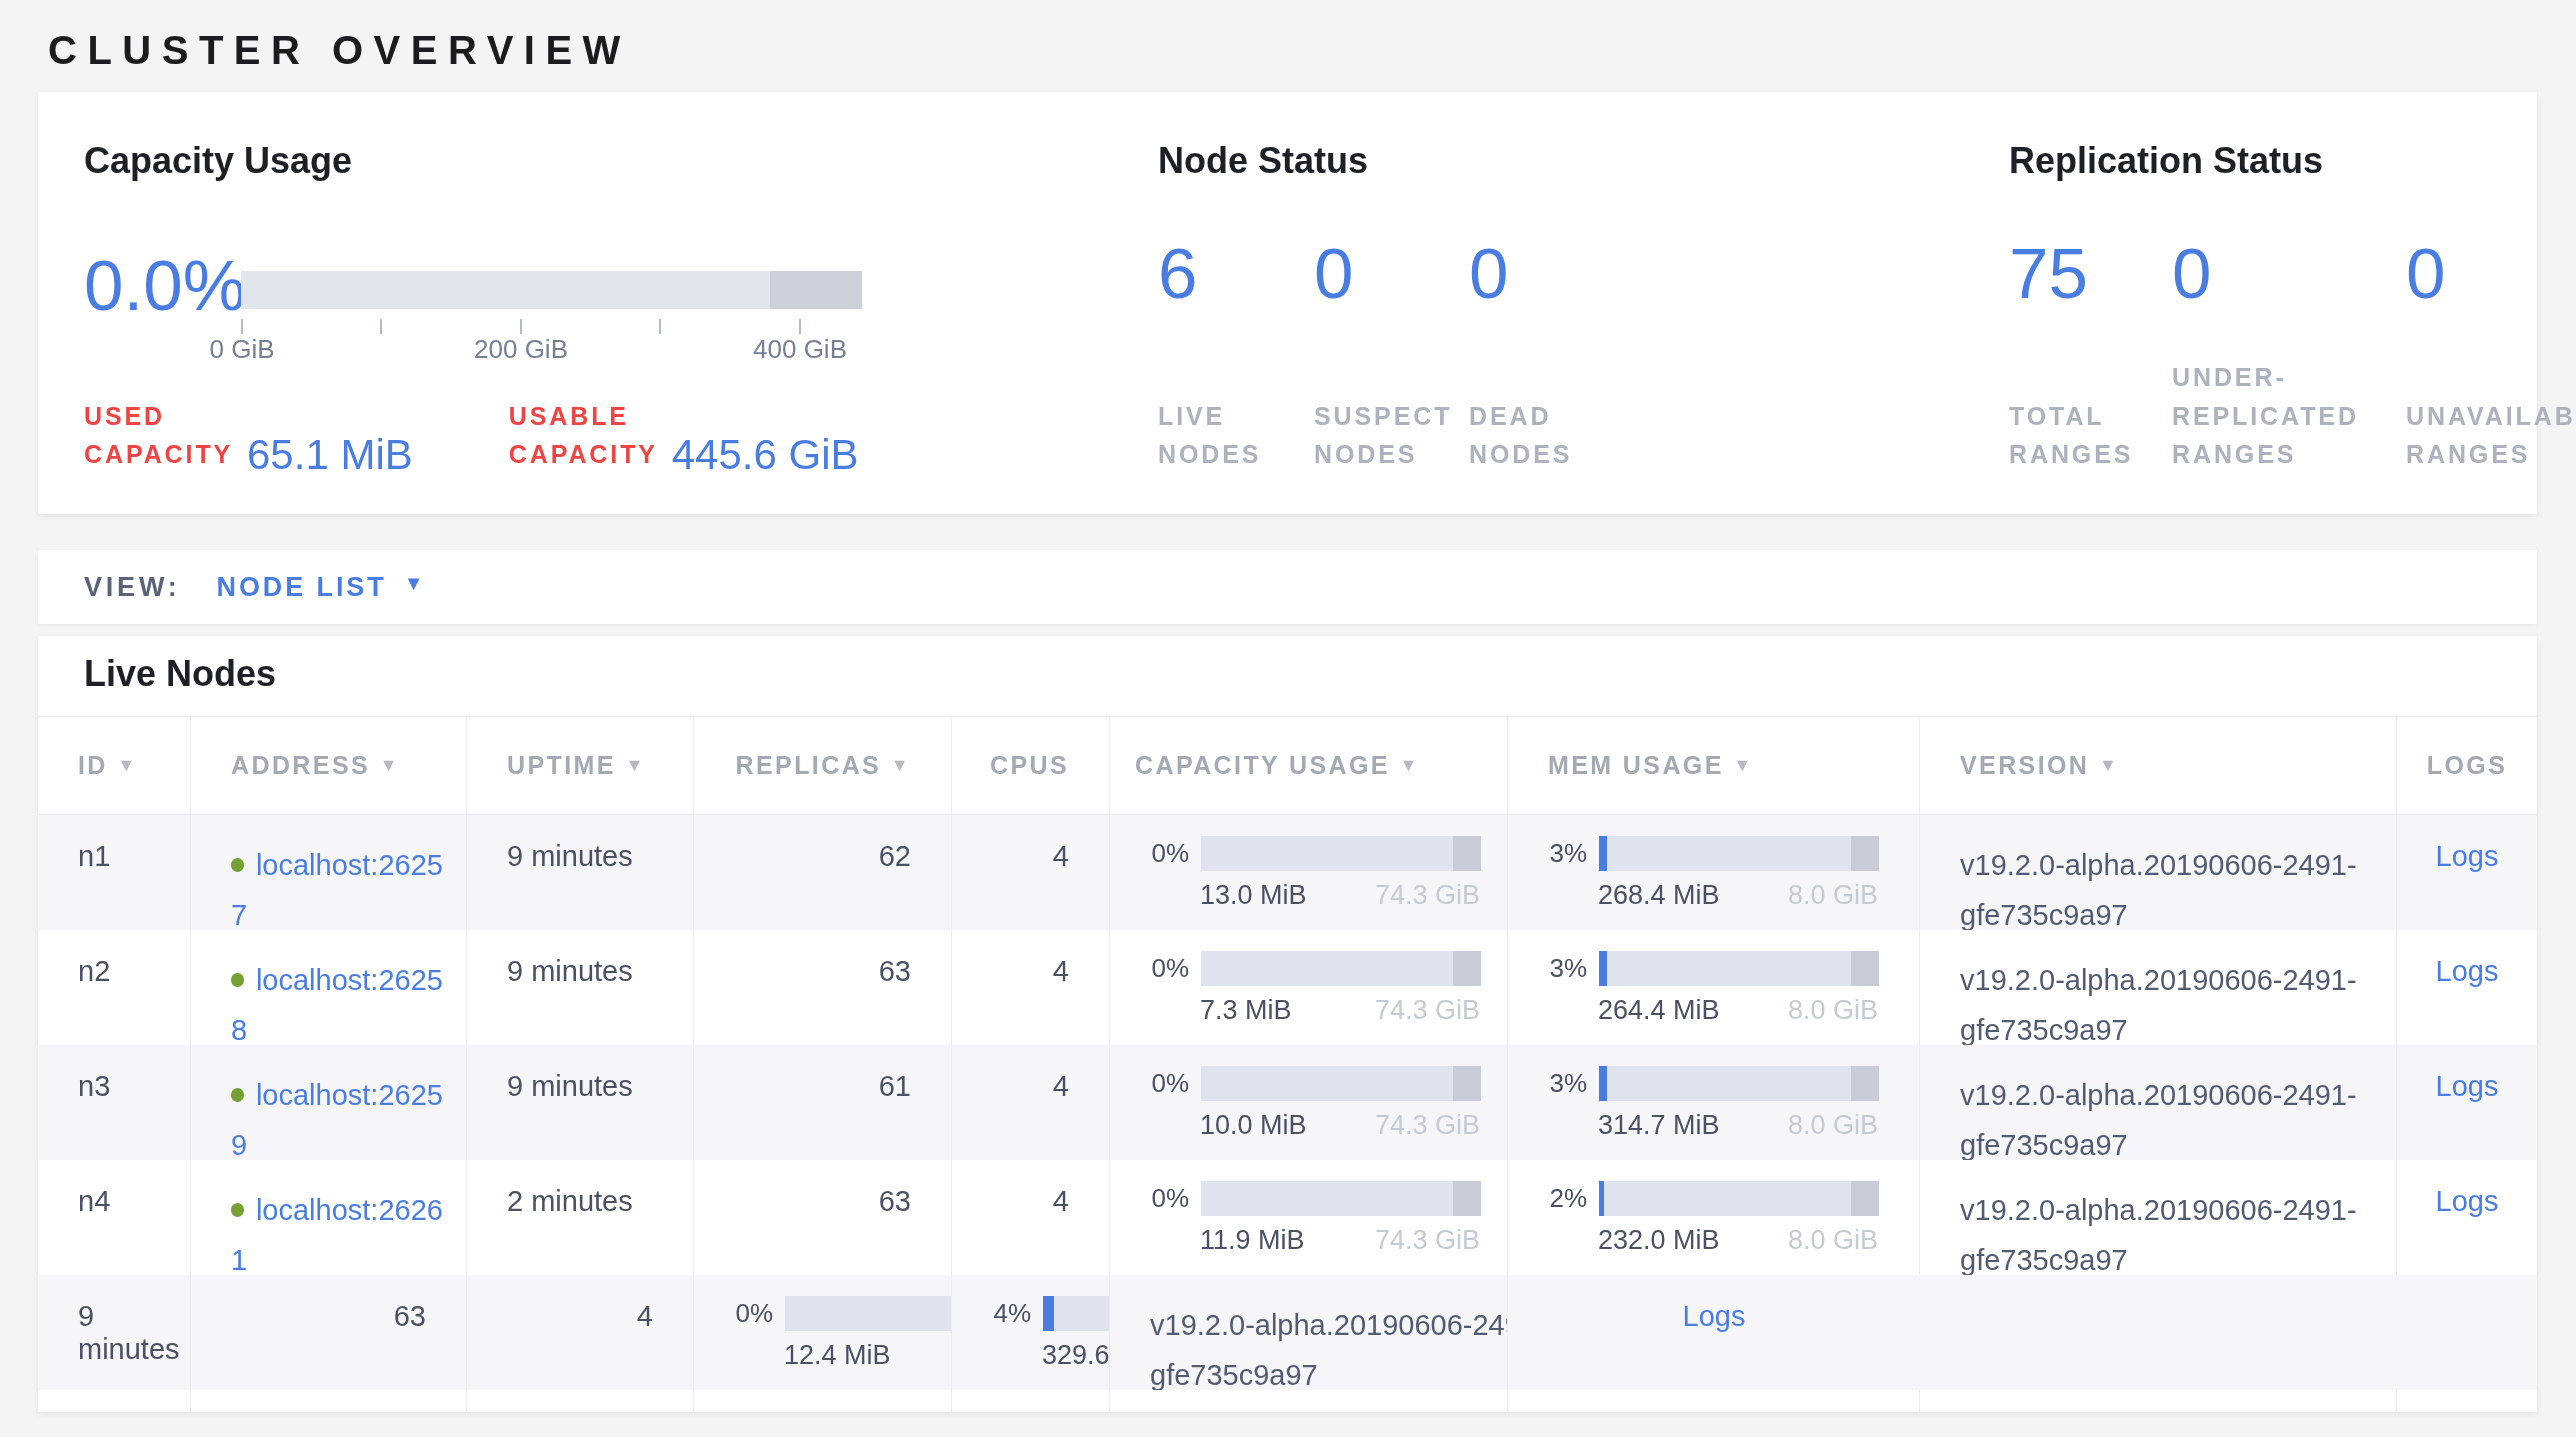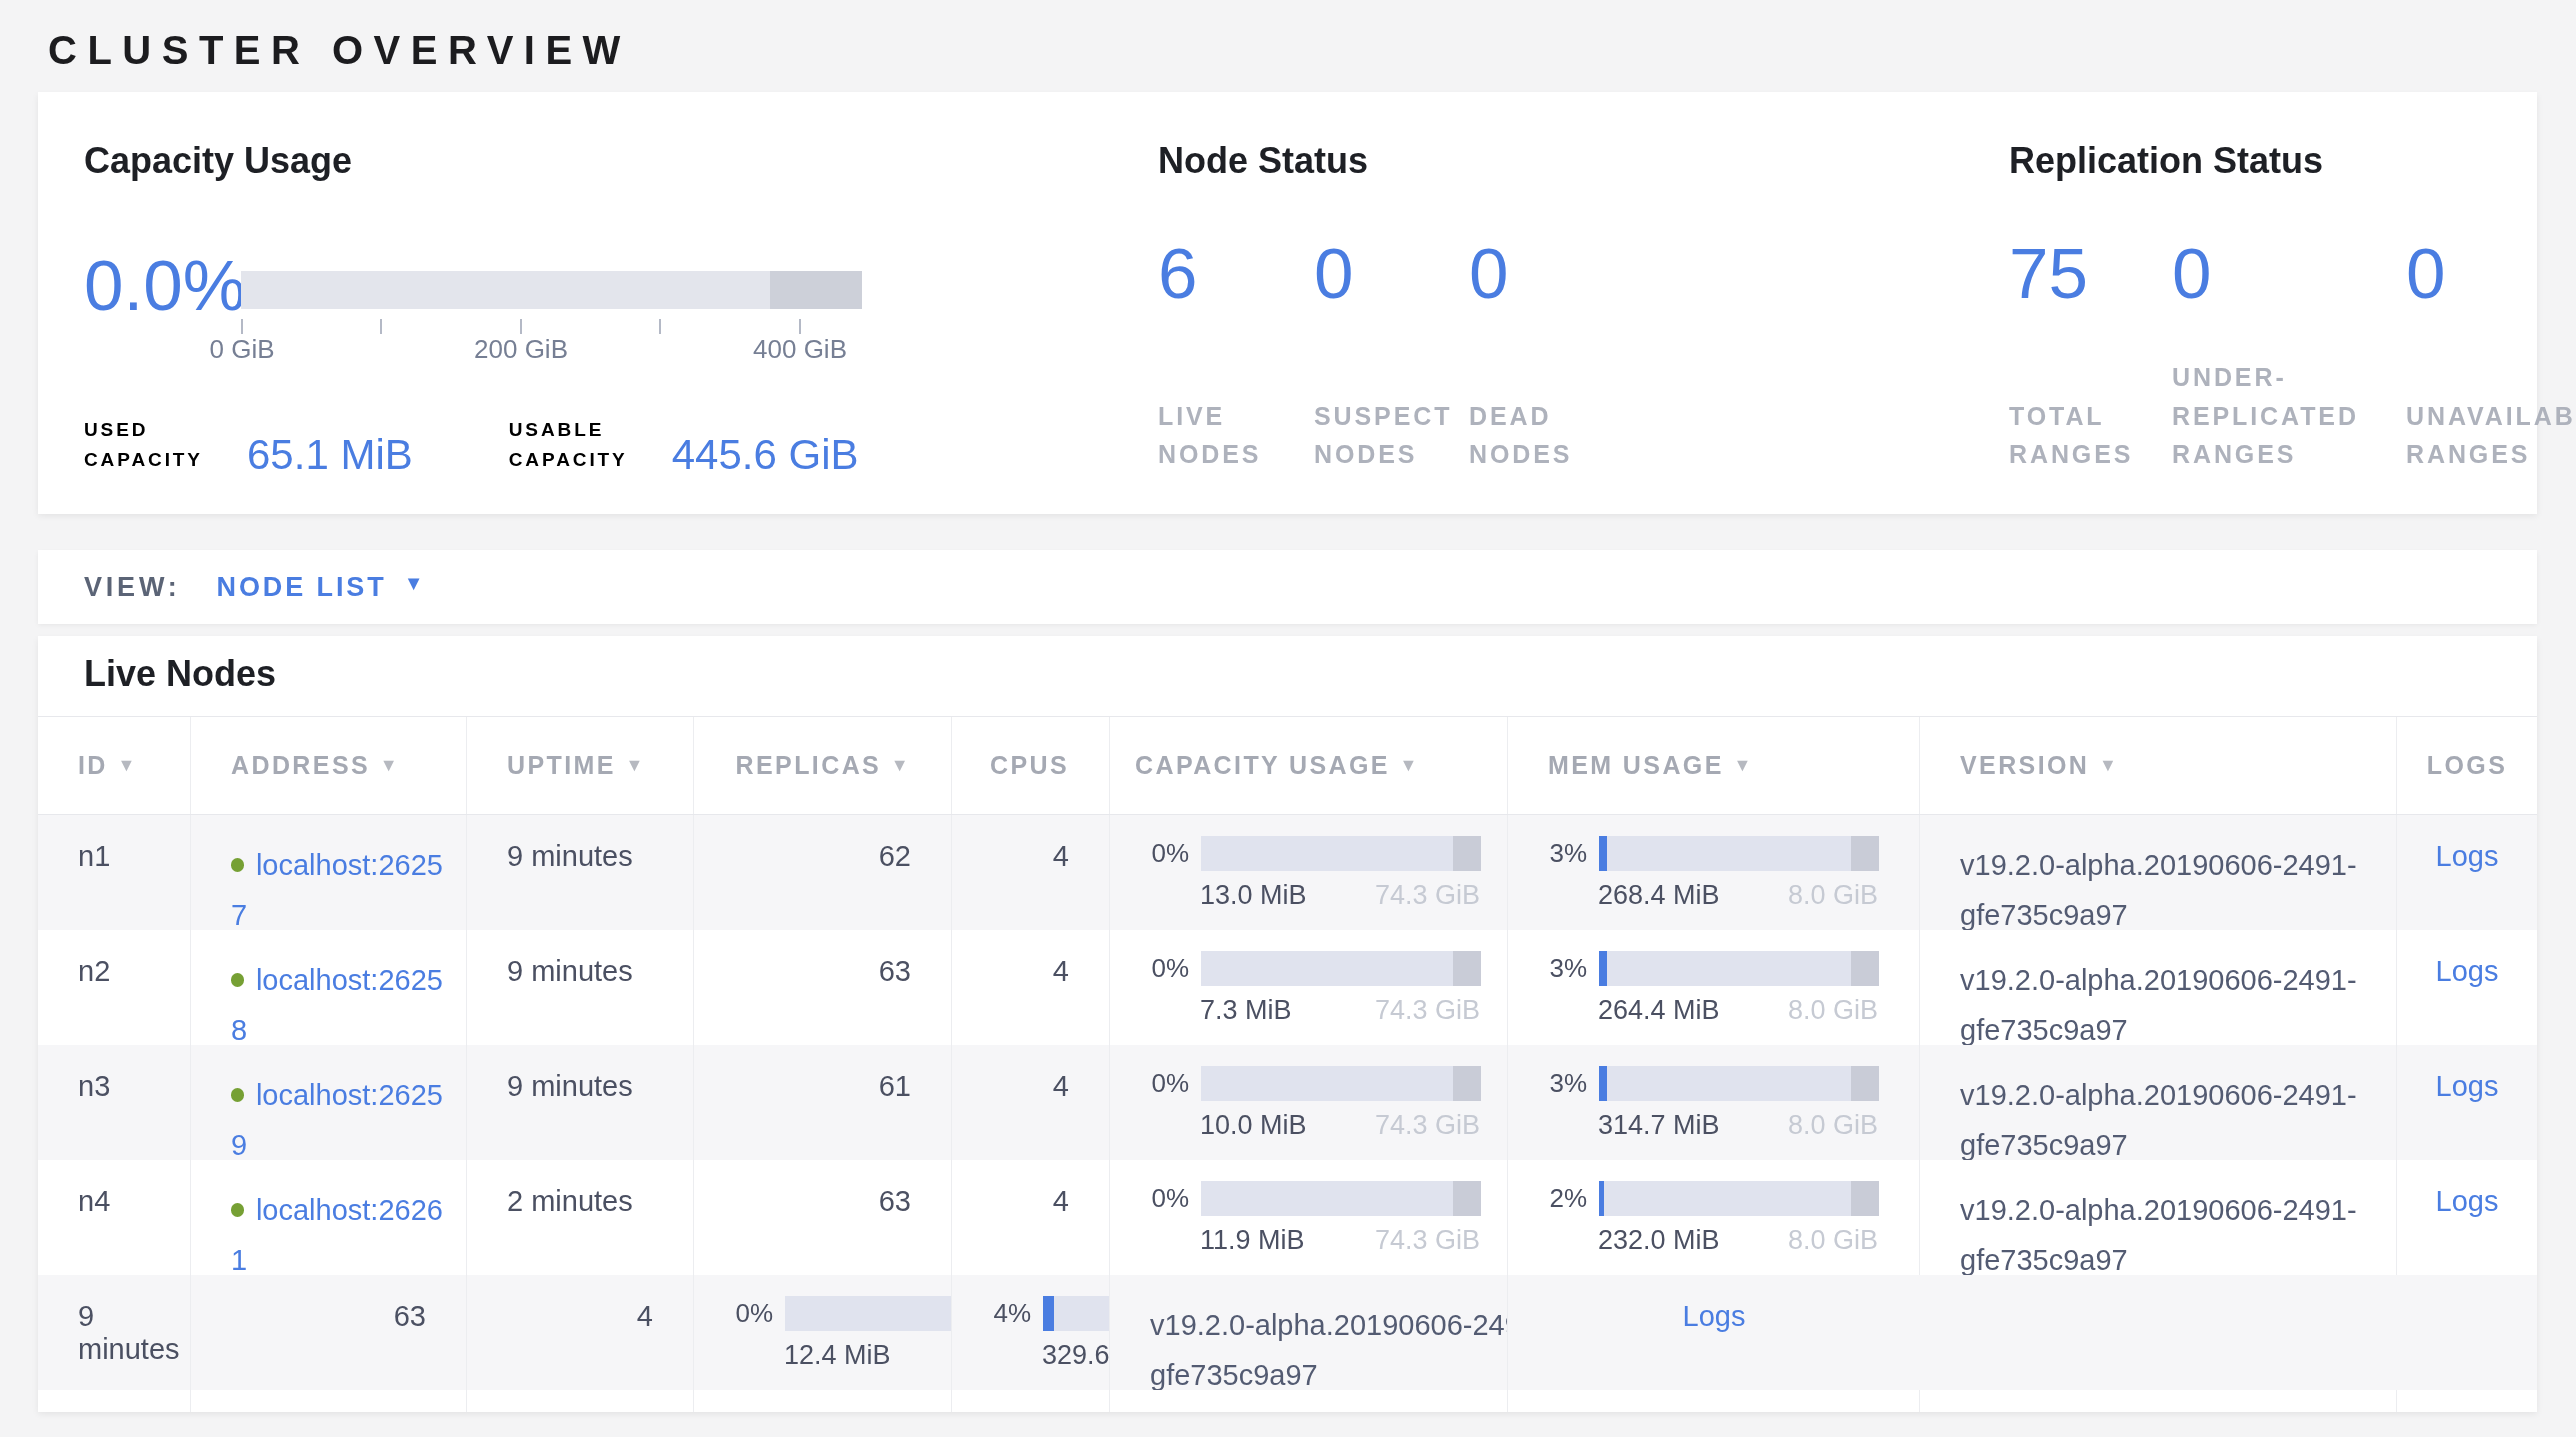--- a/index.html
+++ b/index.html
@@ -52,22 +52,22 @@
   .axis-labels { position:relative; height:33px; }
   .axis-label {
     position:absolute; transform:translateX(-50%);
     font-size:26px; color:#767f94; white-space:nowrap;
   }
 
   .metrics { position:absolute; bottom:40px; left:0; display:flex; }
   .metric { display:flex; align-items:flex-end; }
   .metric + .metric { margin-left:96px; }
   .metric-label {
-    width:146px; font-size:19px; font-weight:700; letter-spacing:2.9px;
-    line-height:1.55; color:#000000;
+    width:146px; font-size:25px; font-weight:700; letter-spacing:2.9px;
+    line-height:1.55; color:#ef4444;
   }
   .metric-value {
     font-size:42px; line-height:1; font-weight:500; color:#4a7de1;
     margin-left:17px; position:relative; bottom:-1.9px; white-space:nowrap;
   }
 
   
   .stats { position:absolute; top:146px; bottom:40px; left:0; display:flex; }
   .stat { display:flex; flex-direction:column; justify-content:space-between; }
   .stat-value { font-size:71px; line-height:1; font-weight:500; color:#4a7de1; }

